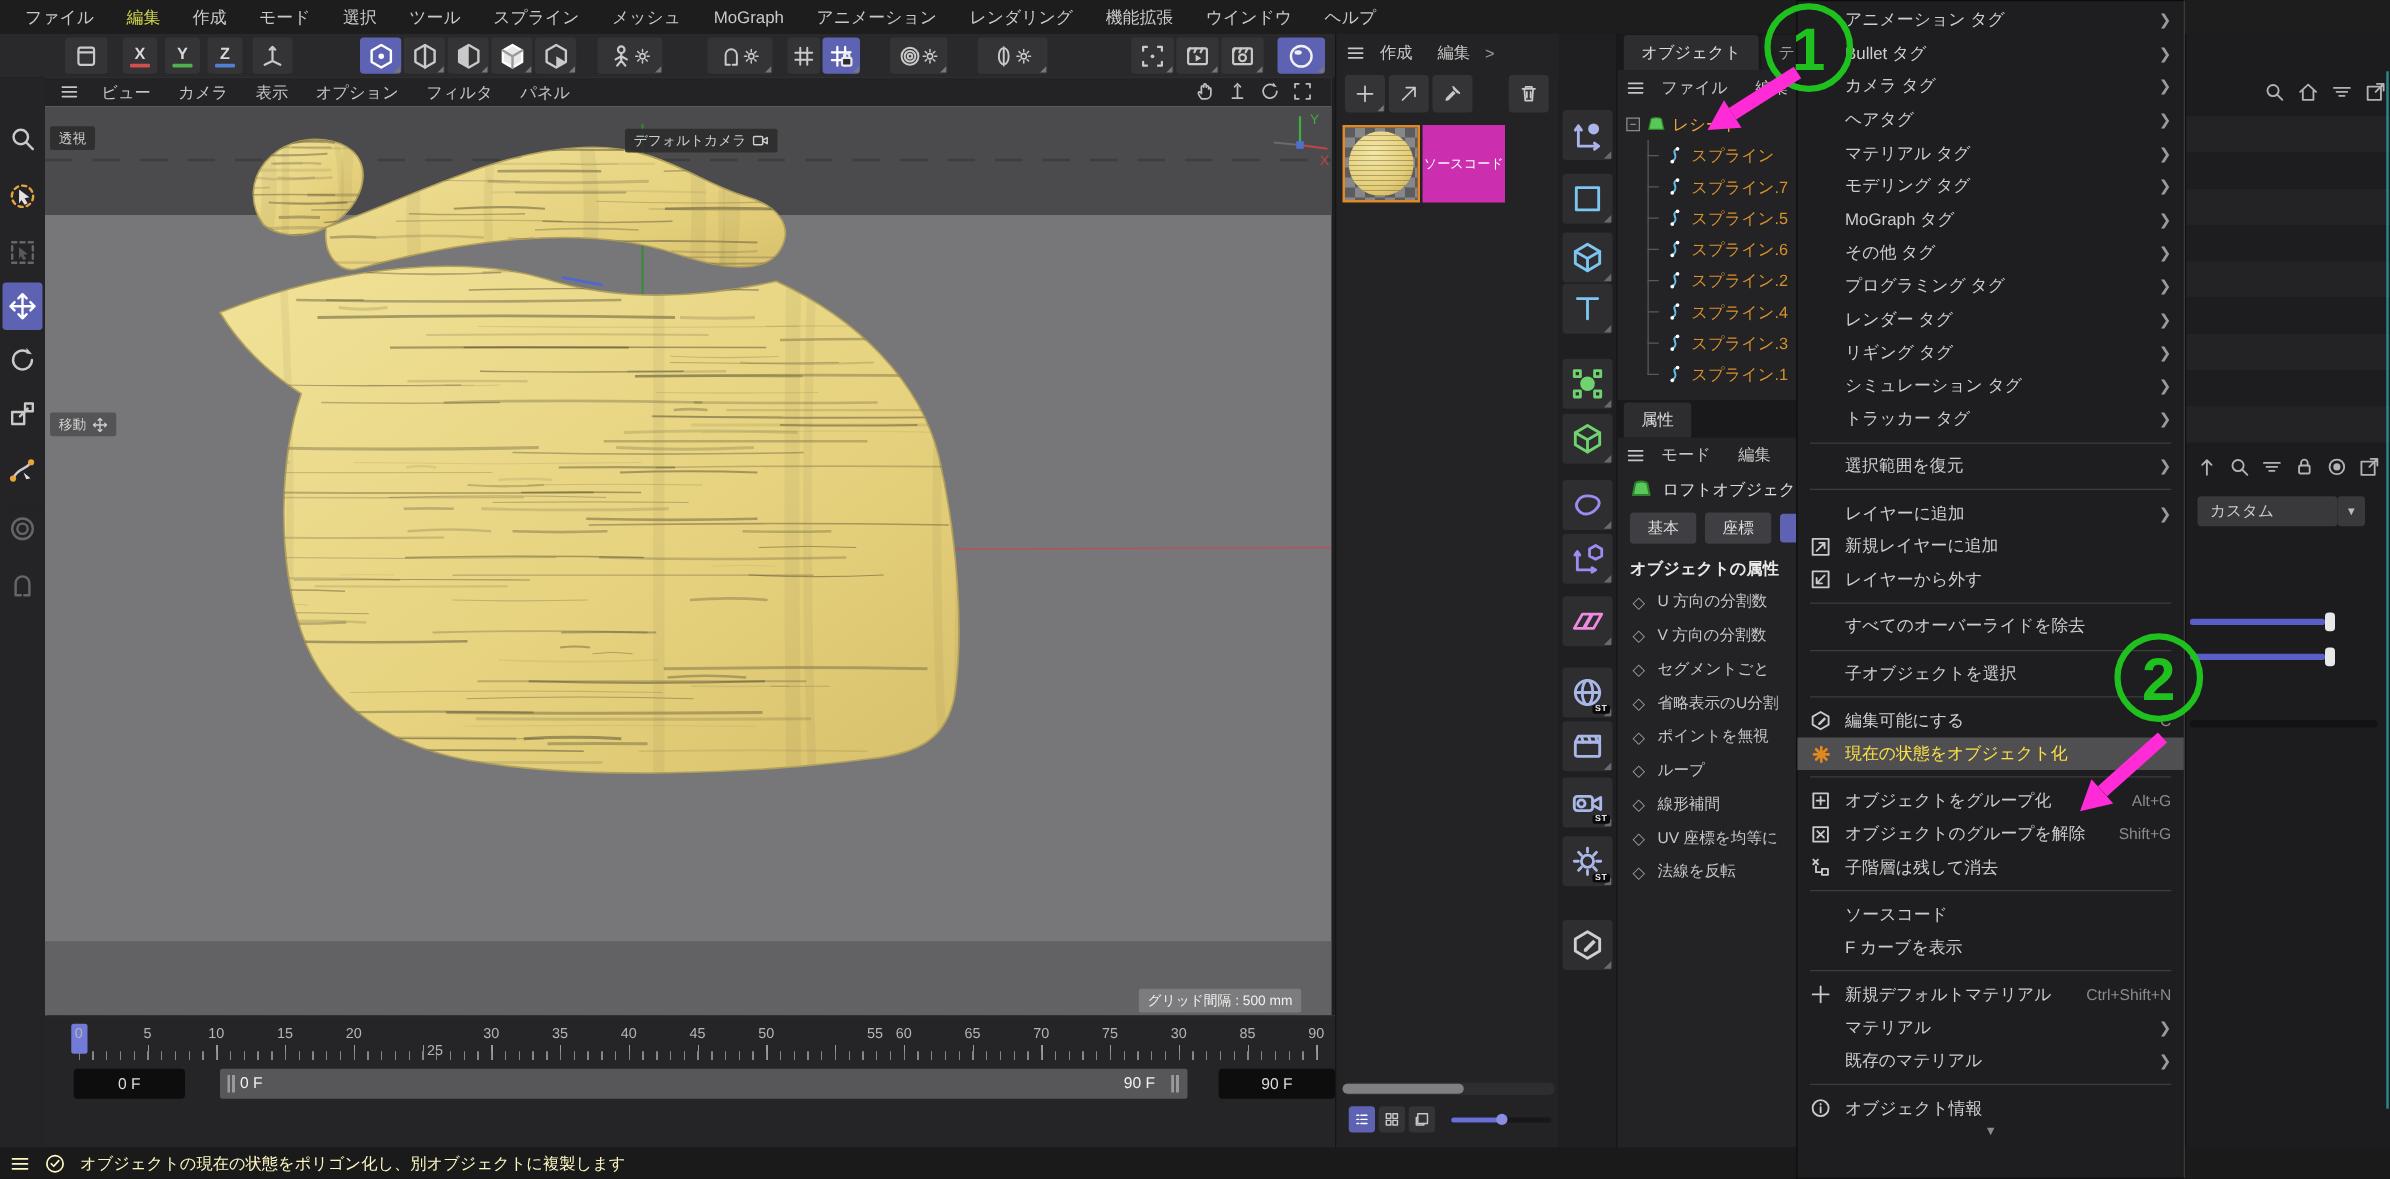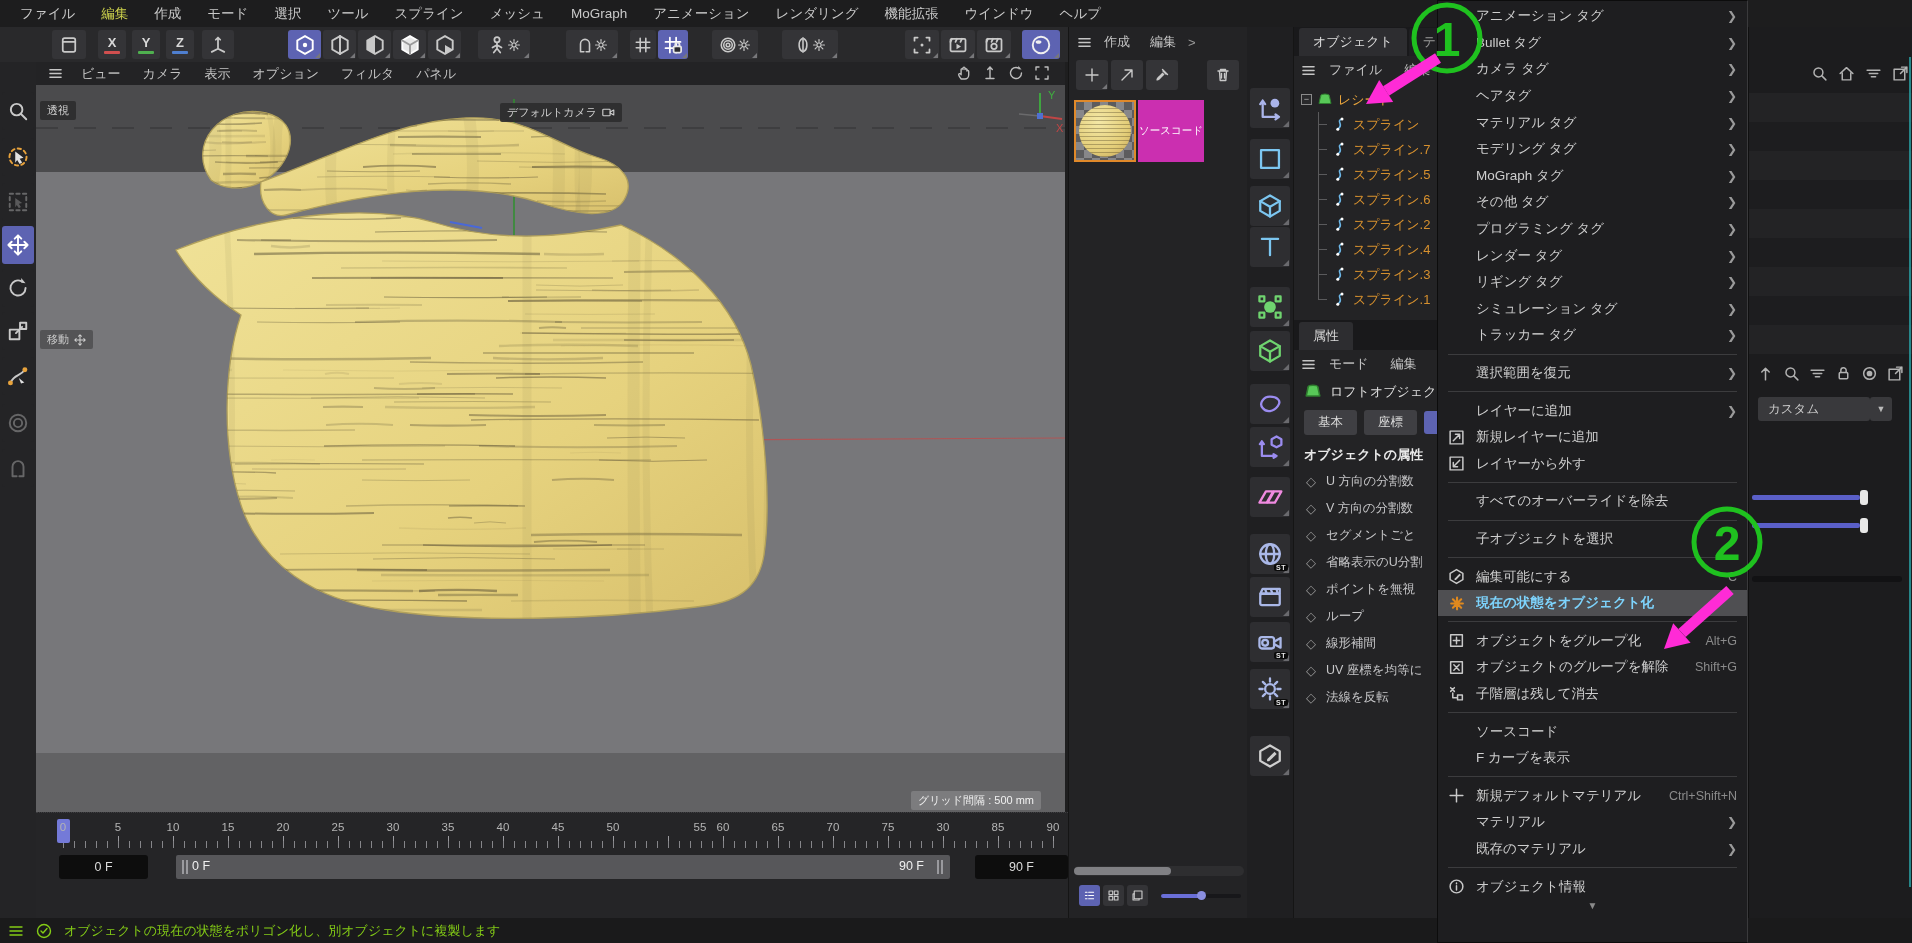--- a/index.html
+++ b/index.html
@@ -114,31 +114,31 @@
   #playhead { position:absolute; left:21px; top:2px; width:13px; height:24px; background:#747ad8; border-radius:2px; }
   #tl-fields { position:absolute; left:0; top:42px; width:1032px; height:26px; }
   .tl-field { position:absolute; top:0; height:24px; background:#0d0d0d; border-radius:3px; color:#dcdcdc; display:flex; align-items:center; justify-content:center; font-size:12.5px; }
   #tl-range { position:absolute; left:140px; top:0; width:774px; height:24px; background:#57575a; border-radius:2px; color:#f0f0f0; font-size:12.5px; }
   .grip { position:absolute; top:5px; width:7px; height:14px;
       background:repeating-linear-gradient(90deg,#9a9a9e 0 2px,transparent 2px 4px); }
   #tl-range .r-left { position:absolute; left:16px; top:4px; }
   #tl-range .r-right { position:absolute; right:26px; top:4px; }
 
   
-  #statusbar { position:absolute; left:0; top:918px; width:1912px; height:25px; background:#1a1a1b; display:flex; align-items:center; gap:12px; padding-left:8px; z-index:4; color:#84cc16; }
+  #statusbar { position:absolute; left:0; top:918px; width:1912px; height:25px; background:#1a1a1b; display:flex; align-items:center; gap:12px; padding-left:8px; z-index:4; color:#fef9c3; }
 
   
   #ctxmenu { position:absolute; left:1437px; top:0; width:311px; height:943px; background:#1e1e20; border:1px solid #0c0c0c; border-right:1px solid #3a3a3c; z-index:20; padding-top:2px; }
   .cm-item { height:26.6px; display:flex; align-items:center; padding:0 10px 0 10px; color:#cecece; font-size:13.5px; position:relative; }
   .cm-item .cm-ic { width:17px; height:17px; margin-right:11px; flex:0 0 17px; color:#c9c9c9; }
   .cm-item .cm-ic-empty { width:17px; margin-right:11px; flex:0 0 17px; }
   .cm-item .cm-label { flex:1; white-space:nowrap; overflow:hidden; }
   .cm-item .cm-short { color:#8b8b8b; font-size:12.5px; margin-left:8px; }
   .cm-item .cm-arrow { color:#9a9a9a; font-size:12px; margin-left:8px; }
-  .cm-item.hl { background:#4f4f52; color:#7dd3fc;font-weight:bold; }
+  .cm-item.hl { background:#4f4f52; color:#fde047; }
   .cm-sep { height:11px; position:relative; }
   .cm-sep::after { content:""; position:absolute; left:10px; right:10px; top:5px; height:1px; background:#3c3c3e; }
   #cm-more { text-align:center; color:#8a8a8a; font-size:10px; height:14px; line-height:12px; }
 
   
   #rightpanel { position:absolute; left:1748px; top:27px; width:164px; height:891px; background:#1c1c1e; z-index:2; border-left:1px solid #101010; }
   #rp-icons1 { position:absolute; left:62px; top:38px; display:flex; gap:10px; color:#b2b2b2; }
   #rp-icons1 .ic, #rp-icons2 .ic { width:17px; height:17px; }
   #rp-stripes { position:absolute; left:0; top:66px; width:164px; }
   .stripe { height:29px; }
@@ -1035,21 +1035,21 @@
   <div id="timeline">
     <div id="ruler">
       <div id="ticks-major"></div>
       <div id="ticks-minor"></div>
       <div id="playhead"></div>
     <span class="ruler-num" style="left: 27px;">0</span>
         <span class="ruler-num" style="left: 82px;">5</span>
         <span class="ruler-num" style="left: 137px;">10</span>
         <span class="ruler-num" style="left: 192px;">15</span>
         <span class="ruler-num" style="left: 247px;">20</span>
-        <span class="ruler-num" style="left: 302px;">25</span>
+        <span class="ruler-num" style="left: 312px; margin-top: 14px;">25</span>
         <span class="ruler-num" style="left: 357px;">30</span>
         <span class="ruler-num" style="left: 412px;">35</span>
         <span class="ruler-num" style="left: 467px;">40</span>
         <span class="ruler-num" style="left: 522px;">45</span>
         <span class="ruler-num" style="left: 577px;">50</span>
         <span class="ruler-num" style="left: 632px; margin-left: 32px;">55</span>
         <span class="ruler-num" style="left: 687px;">60</span>
         <span class="ruler-num" style="left: 742px;">65</span>
         <span class="ruler-num" style="left: 797px;">70</span>
         <span class="ruler-num" style="left: 852px;">75</span>

